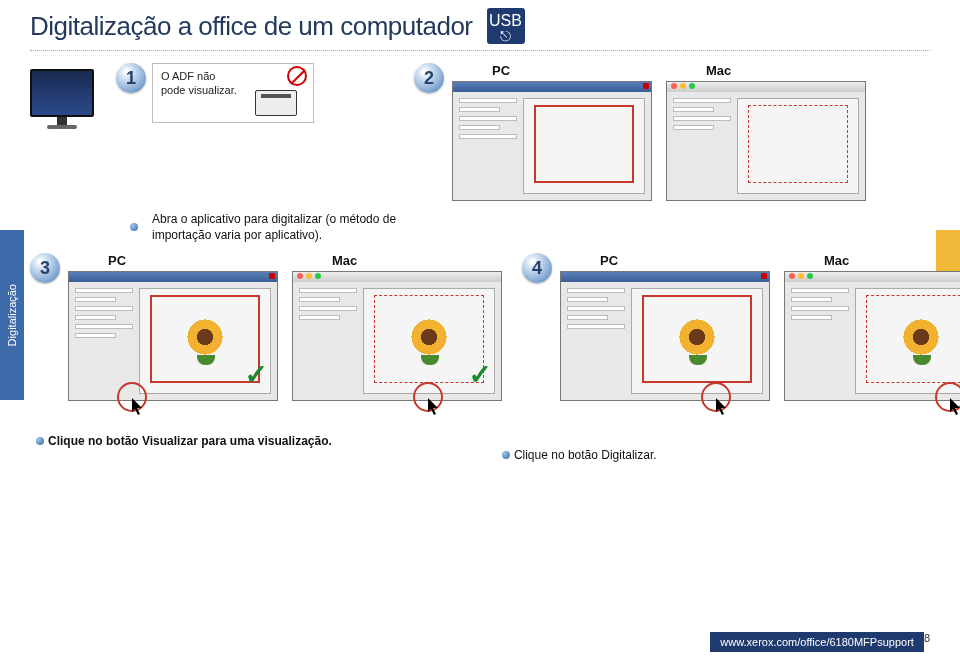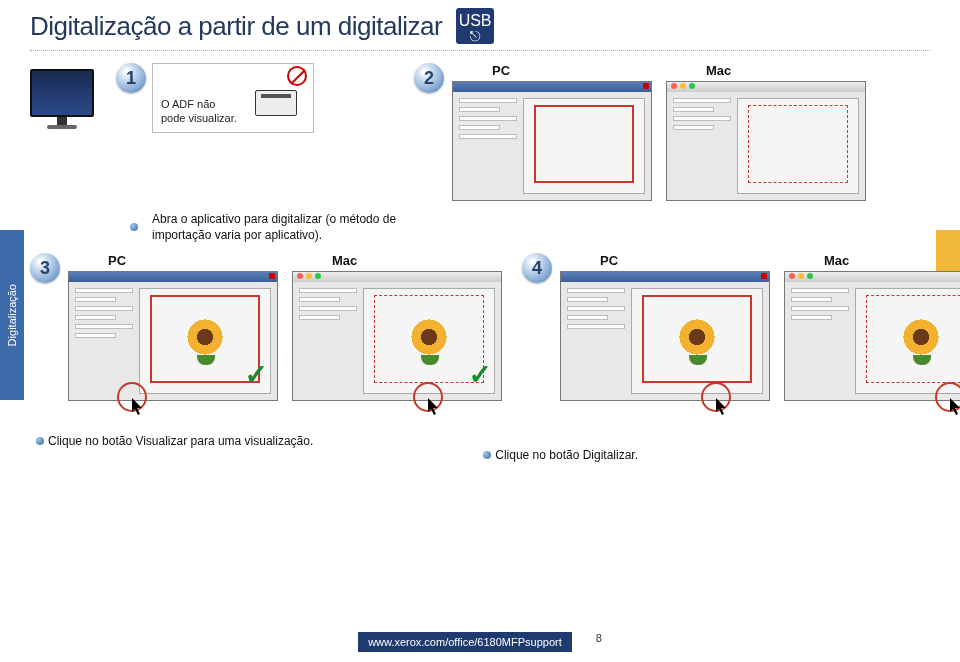--- a/index.html
+++ b/index.html
@@ -77,21 +77,20 @@
     display: flex;
     align-items: flex-start;
     gap: 10px;
     background: #fff;
   }
   .adf-text {
     font-size: 11px;
     color: #222;
     line-height: 1.25;
     width: 78px;
-    margin-top: 28px;
   }
   .printer-illus {
     width: 56px;
     height: 46px;
     position: relative;
   }
   .printer-body {
     width: 42px;
     height: 26px;
     background: #eee;
@@ -335,38 +334,37 @@
     display: flex;
     align-items: center;
   }
   .footer {
     position: absolute;
     bottom: 10px;
     left: 0;
     right: 0;
     padding: 0 30px;
     display: flex;
-    justify-content: center;
+    justify-content: flex-end;
     font-size: 11px;
     color: #fff;
-    gap: 24px;
   }
   .footer-link {
     background: #1e3a6e;
     padding: 4px 10px;
   }
   .footer-page {
     color: #333;
   }
 </style>
 </head>
 <body>
 
 <div class="page-title-bar">
-  <h1 class="page-title">Digitalização a partir de um digitalizar</h1>
+  <h1 class="page-title">Digitalização a office de um computador</h1>
   <div class="usb-badge">
     <span class="usb-label">USB</span>
     <span class="usb-trident">⎋</span>
   </div>
 </div>
 
 <div class="side-tab">
   <span>Digitalização</span>
 </div>
 <div class="side-tab right">
@@ -591,21 +589,21 @@
                 </svg>
             </div>
           </div>
         </div>
       </div>
     </div>
 
   </div>
 
   <div class="bottom-captions">
-    <div class="caption" style="margin-left:6px;">
+    <div class="caption" style="margin-left:6px;font-weight:bold;">
       <span class="bullet-dot"></span>
       <span>Clique no botão Visualizar para uma visualização.</span>
     </div>
     <div class="caption" style="margin-left:140px;margin-top:29px;">
       <span class="bullet-dot"></span>
       <span>Clique no botão Digitalizar.</span>
     </div>
   </div>
 
 </div>

